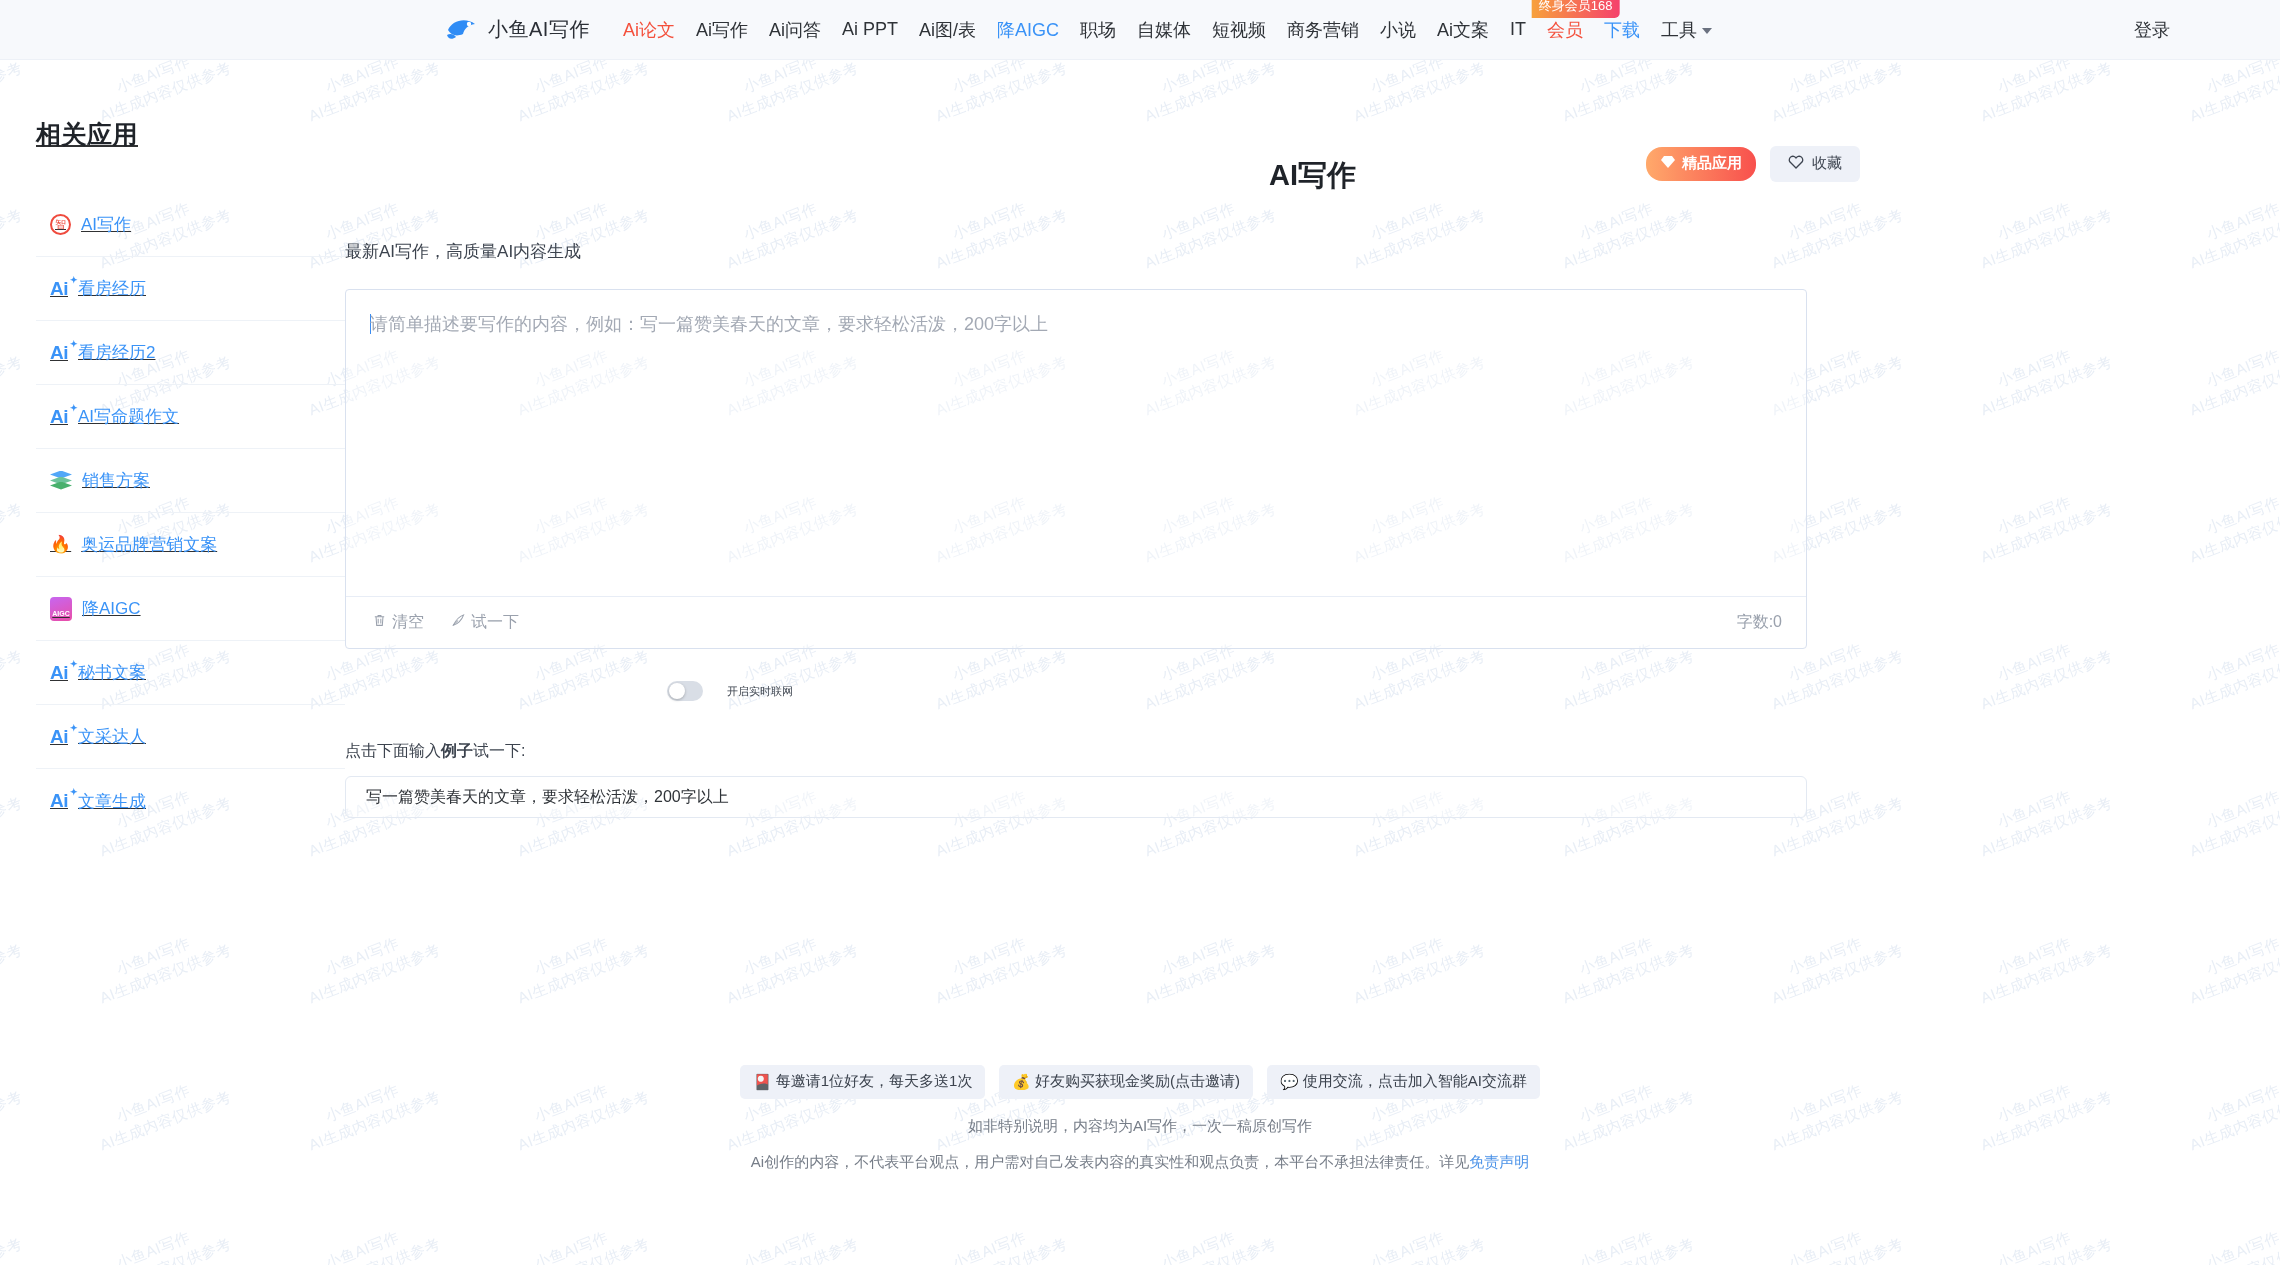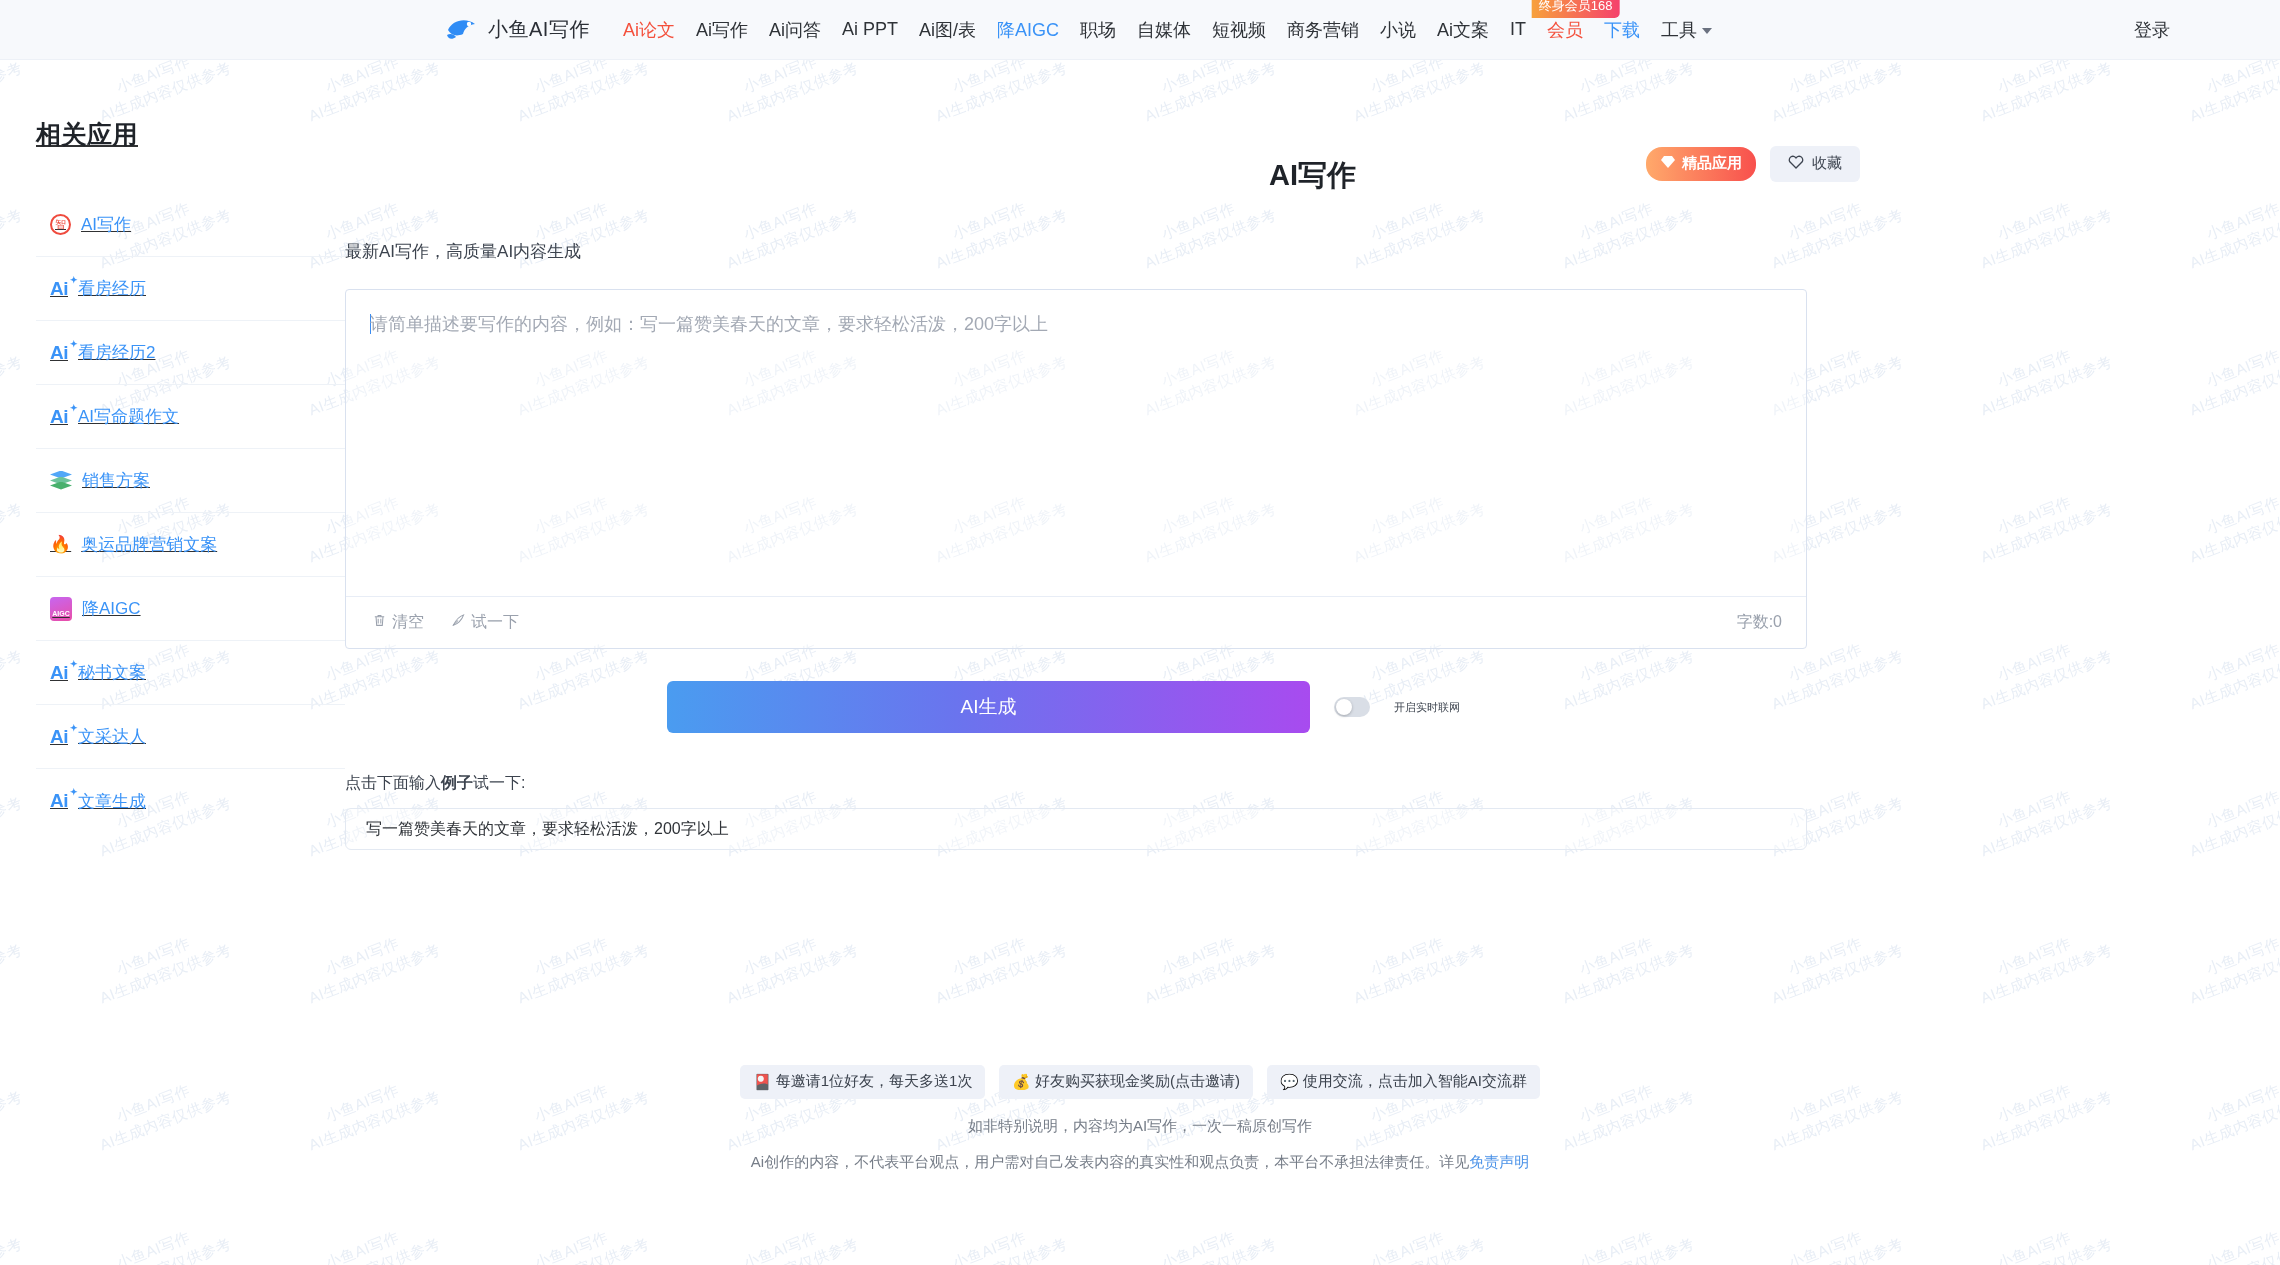--- a/index.html
+++ b/index.html
@@ -778,21 +778,20 @@
                   <path d="M3 13 8 8" stroke="#9aa1ad" stroke-width="1.1"></path>
                 </svg>
             </span>
             <span>试一下</span>
           </div>
           <div class="wordcount">字数:0</div>
         </div>
       </div>
 
       <div class="genrow">
-        <button class="gen-btn">AI生成</button>
         <div class="switch"></div>
         <div class="switch-label">开启实时联网</div>
       </div>
 
 
       <div class="examples-label">
         <span>点击下面输入</span><b>例子</b><span>试一下:</span>
       </div>
 
       <div class="example-box">写一篇赞美春天的文章，要求轻松活泼，200字以上</div>

